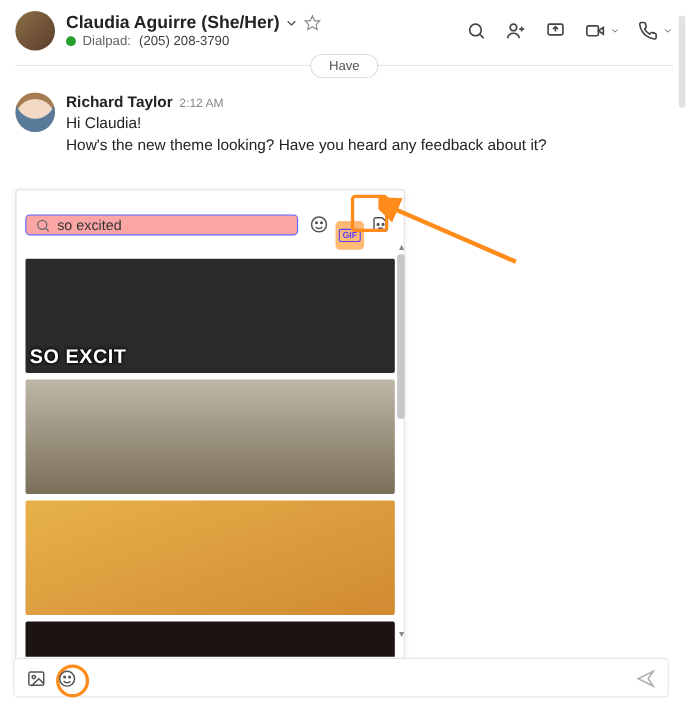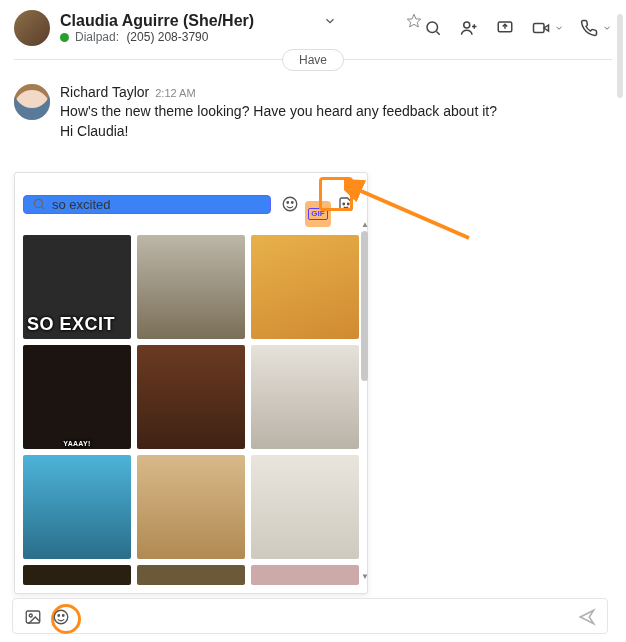--- a/index.html
+++ b/index.html
@@ -19,79 +19,79 @@
     padding: 10px 14px 8px 14px;
     border-bottom: 1px solid #fff;
   }
   .avatar {
     width: 36px; height: 36px; border-radius: 50%;
     background: linear-gradient(135deg,#8b6f47,#5a3d2b);
     position: relative;
     flex-shrink:0;
   }
   .contact-info { margin-left: 10px; flex: 1; }
-  .contact-name-row { display: flex; align-items: center; gap: 4px; justify-content: space-between; }
+  .contact-name-row { display: flex; align-items: center; gap: 4px; }
   .contact-name { font-weight: 600; font-size: 16px; color:#222; }
   .chevron-down { width:14px; height:14px; }
   .star-icon { width:16px; height:16px; color:#888; }
   .presence-dot { width:9px; height:9px; border-radius:50%; background:#26a02a; display:inline-block; margin-right:4px; }
   .contact-sub { font-size: 12px; color:#5f6368; display:flex; align-items:center; gap:2px; }
   .phone-link { color:#404040; }
   .header-actions { display:flex; align-items:center; gap:14px; color:#555; }
   .header-actions button { background:none; border:none; cursor:pointer; color:#444; padding:2px; display:flex; align-items:center;}
   .icon { width:18px; height:18px; display:block; }
   .btn-group { display:flex; align-items:center; gap:2px;}
   .mini-chevron { width:10px; height:10px;}
   .divider { height:1px; background:#e4e4e4; margin: 4px 14px 0 14px; }
   .date-chip-row { display:flex; justify-content:center; margin:-10px 0 8px 0; }
   .date-chip { background:#fff; border:1px solid #ddd; border-radius:16px; padding:3px 16px; font-size:12px; color:#555; position:relative; top:-1px;}
   .message-row { display:flex; padding: 4px 14px 12px 14px; gap:10px; }
   .msg-avatar { width:36px; height:36px; border-radius:50%; background: #f2d9c5; flex-shrink:0; box-shadow: inset 0 -12px 0 #5a7a9a, inset 0 6px 0 0 #a67c52; }
   .msg-body { flex:1; }
   .msg-header { display:flex; align-items:baseline; gap:6px; margin-bottom:2px;}
-  .msg-sender { font-weight:400; font-size:14px; color:#222;}
+  .msg-sender { font-weight:700; font-size:14px; color:#222;}
   .msg-time { font-size:11px; color:#888;}
   .msg-text { font-size:14px; color:#222; line-height:1.4; }
 
   
   .picker {
     position:absolute;
     left:14px; top:172px;
     width: 354px;
     background:#fff;
     border:1px solid #e0e0e0;
     border-radius:3px;
     box-shadow: 0 2px 6px rgba(0,0,0,0.08);
     padding:8px;
   }
   .picker-top { display:flex; align-items:center; gap:6px; }
   .search-wrap {
     flex:1;
     display:flex;
-    align-items:flex-start;
+    align-items:flex-end;
     border:1.5px solid #5a62ff;
     border-radius:4px;
     padding: 1px 8px;
-    background:#3b82f6;
+    background:#fca5a5;
   }
   .search-icn { width:14px; height:14px; color:#666; margin-right:6px; flex-shrink:0;}
   .search-input {
     border:none; outline:none; flex:1; font-size:13px; color:#333;
     background:transparent;
   }
   .picker-tabs { display:flex; align-items:center; gap:2px; }
   .tab-btn { width:26px; height:26px; border:none; background:none; cursor:pointer; display:flex; align-items:center; justify-content:center; border-radius:4px; color:#555;}
   .tab-btn.active { background:#fdba74; border-radius:4px;margin-top:20px;}
   .gif-label { font-size:8px; font-weight:700; border:1.5px solid #5a3dff; color:#5a3dff; padding:0 2px; border-radius:2px; line-height:10px;}
   .highlight-box { position:absolute; border:3px solid #ff8c1a; border-radius:4px; pointer-events:none; }
   .highlight-gif { left:304px; top:4px; width:34px; height:34px; }
   .gif-grid {
     margin-top:8px;
     display:grid;
-    grid-template-columns: repeat(3, 1fr);
+    grid-template-columns: repeat(1, 1fr);
     gap:6px;
     max-height: 362px;
     overflow:hidden;
     position:relative;
   }
   .gif-tile {
     height:104px;
     background:#555;
     border-radius:2px;
     position:relative;
@@ -213,22 +213,22 @@
   <div class="date-chip">Have</div>
 </div>
 
 <div class="message-row">
   <div class="msg-avatar"></div>
   <div class="msg-body">
     <div class="msg-header">
       <span class="msg-sender">Richard Taylor</span>
       <span class="msg-time">2:12 AM</span>
     </div>
+    <div class="msg-text">Hi Claudia!</div>
     <div class="msg-text">How's the new theme looking? Have you heard any feedback about it?</div>
-    <div class="msg-text">Hi Claudia!</div>
   </div>
 </div>
 
 <div class="picker">
   <div class="picker-top">
     <div class="search-wrap">
       <svg class="search-icn" viewBox="0 0 24 24" fill="none" stroke="currentColor" stroke-width="2">
           <circle cx="11" cy="11" r="7"></circle>
           <line x1="21" y1="21" x2="16.65" y2="16.65"></line>
         </svg>

